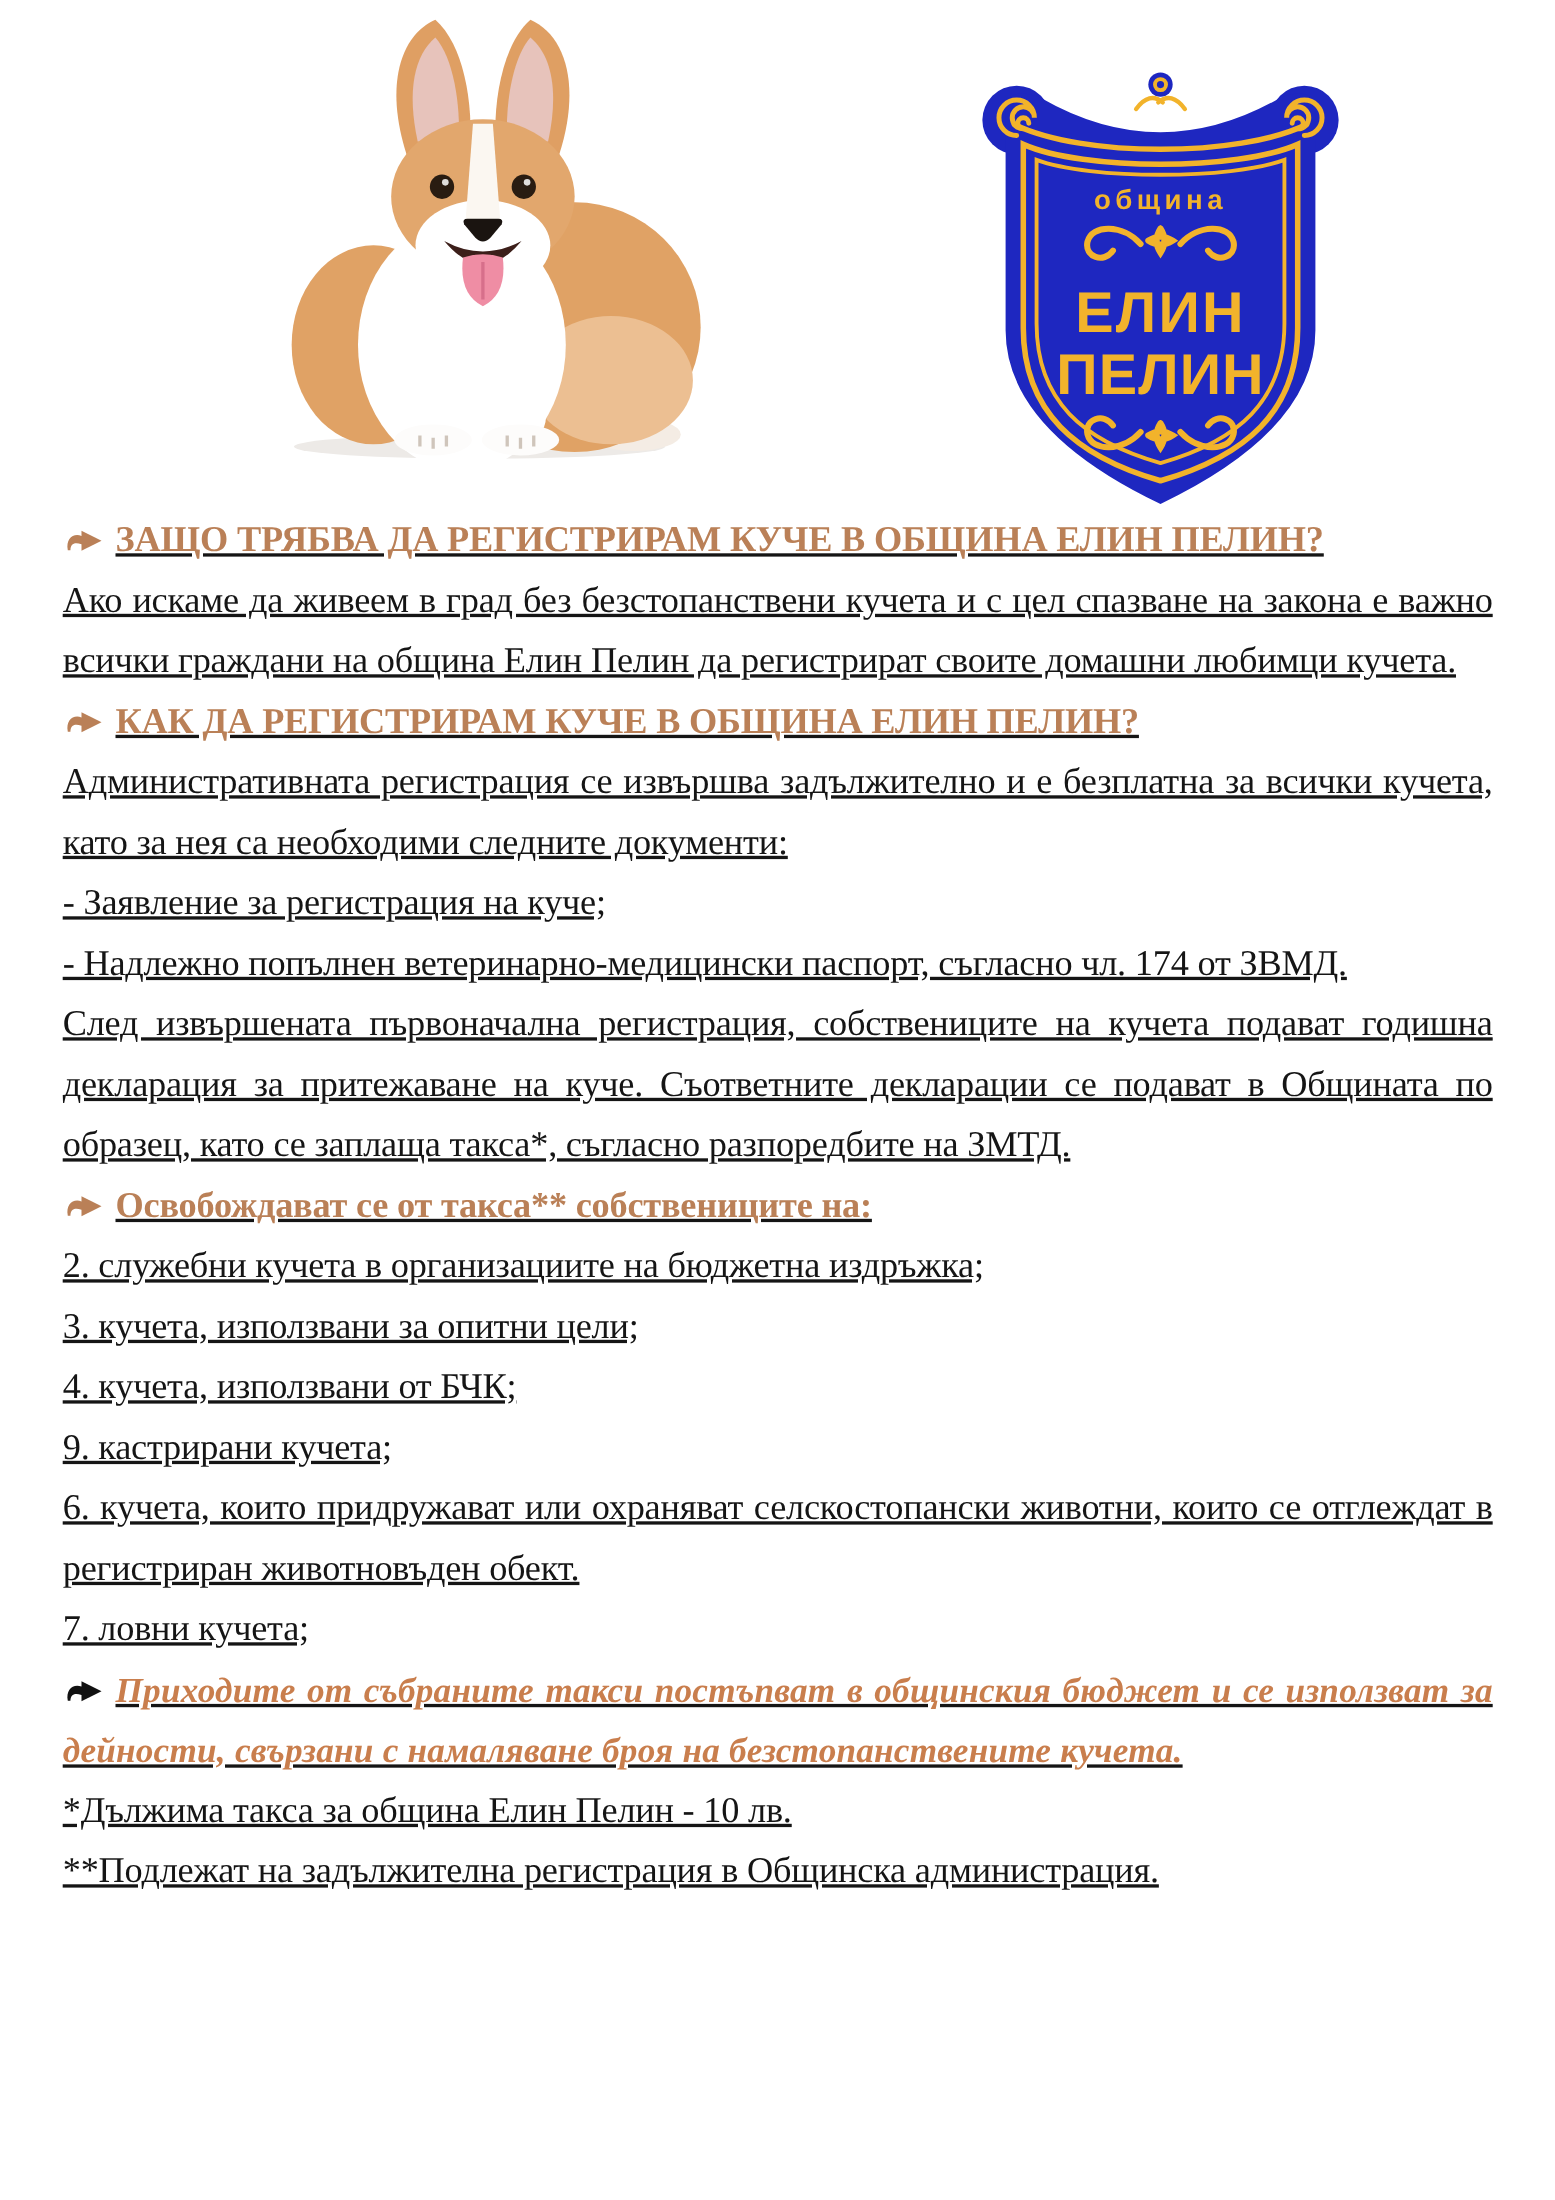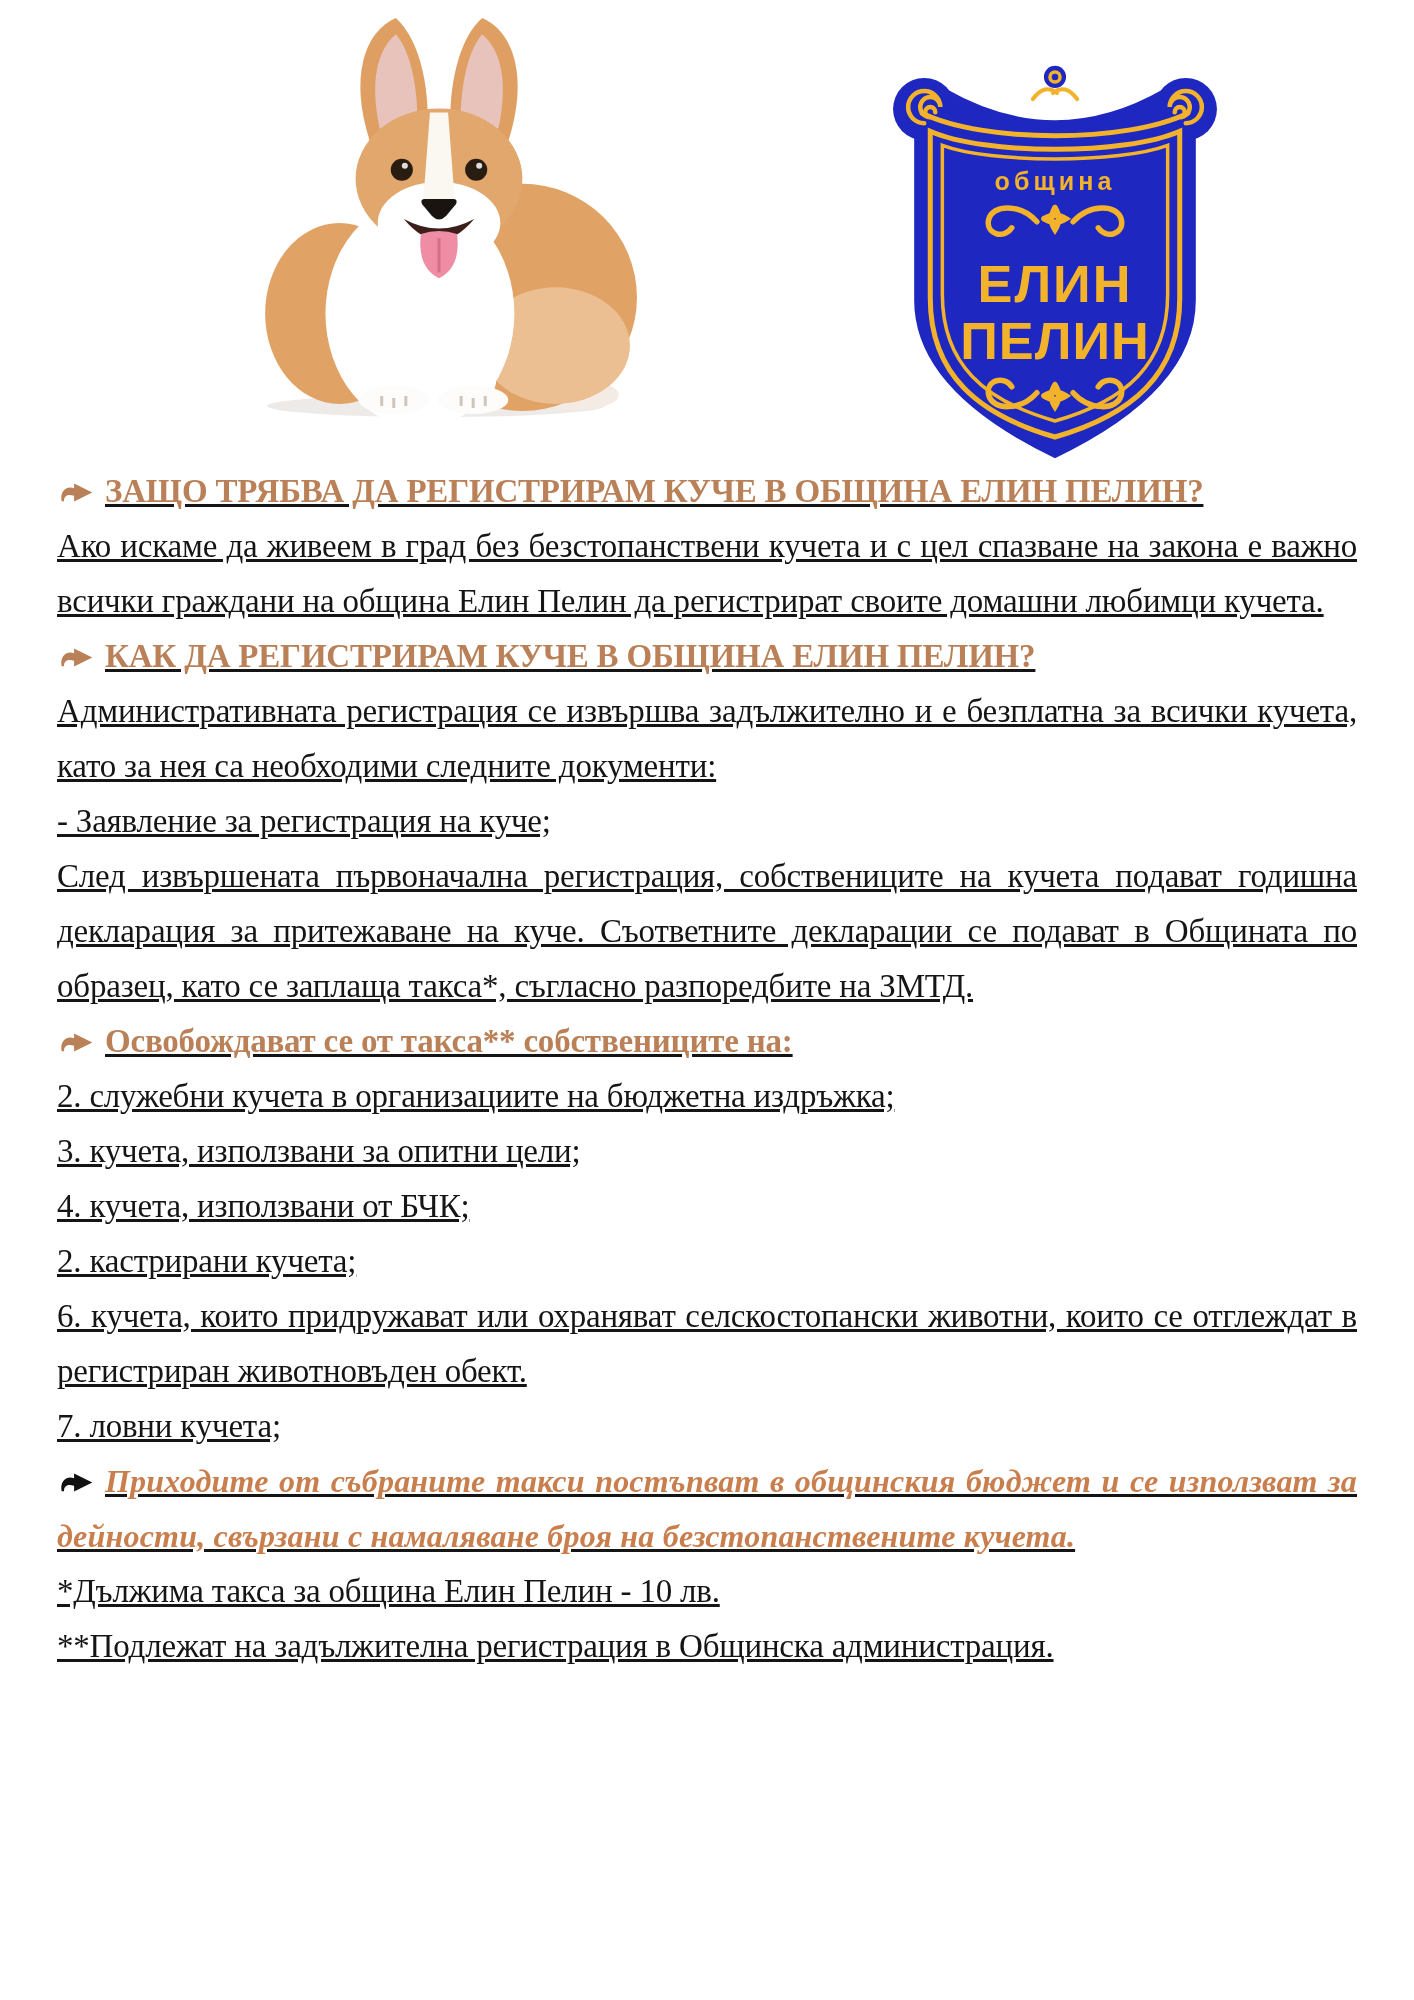--- a/index.html
+++ b/index.html
@@ -122,31 +122,32 @@
         </svg></span><span>ЗАЩО ТРЯБВА ДА РЕГИСТРИРАМ КУЧЕ В ОБЩИНА ЕЛИН ПЕЛИН?</span></p>
 
   <p class="line">Ако искаме да живеем в град без безстопанствени кучета и с цел спазване на закона е важно всички граждани на община Елин Пелин да регистрират своите домашни любимци кучета.</p>
 
   <p class="heading"><span class="arrow"><svg viewBox="0 0 36 24" fill="currentColor">
           <use href="#arrow-shape"></use>
         </svg></span><span>КАК ДА РЕГИСТРИРАМ КУЧЕ В ОБЩИНА ЕЛИН ПЕЛИН?</span></p>
 
   <p class="line">Административната регистрация се извършва задължително и е безплатна за всички кучета, като за нея са необходими следните документи:</p>
   <p class="line">- Заявление за регистрация на куче;</p>
+  <p class="line">- Надлежно попълнен ветеринарно-медицински паспорт, съгласно чл. 174 от ЗВМД.</p>
   <p class="line">След извършената първоначална регистрация, собствениците на кучета подават годишна декларация за притежаване на куче. Съответните декларации се подават в Общината по образец, като се заплаща такса*, съгласно разпоредбите на ЗМТД.</p>
 
   <p class="heading"><span class="arrow"><svg viewBox="0 0 36 24" fill="currentColor">
           <use href="#arrow-shape"></use>
         </svg></span><span>Освобождават се от такса** собствениците на:</span></p>
 
   <div>
       <p class="line">2. служебни кучета в организациите на бюджетна издръжка;</p>
       <p class="line">3. кучета, използвани за опитни цели;</p>
       <p class="line">4. кучета, използвани от БЧК;</p>
-      <p class="line">2. кастрирани кучета;</p>
+      <p class="line">9. кастрирани кучета;</p>
       <p class="line">6. кучета, които придружават или охраняват селскостопански животни, които се отглеждат в регистриран животновъден обект.</p>
       <p class="line">7. ловни кучета;</p>
     </div>
 
   <p class="script-note"><span class="arrow"><svg viewBox="0 0 36 24" fill="currentColor">
           <use href="#arrow-shape"></use>
         </svg></span><span>Приходите от събраните такси постъпват в общинския бюджет и се използват за дейности, свързани с намаляване броя на безстопанствените кучета.</span></p>
 
   <p class="line">*Дължима такса за община Елин Пелин - 10 лв.</p>
   <p class="line">**Подлежат на задължителна регистрация в Общинска администрация.</p>

